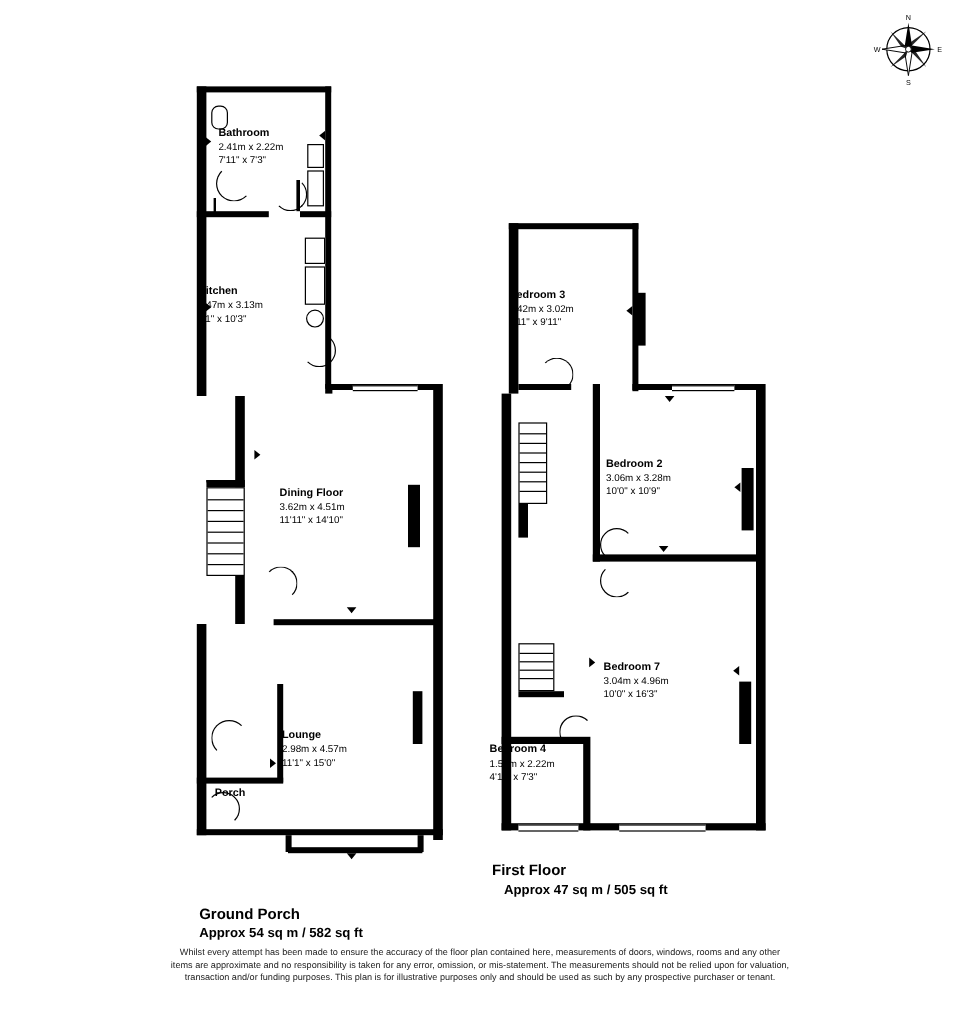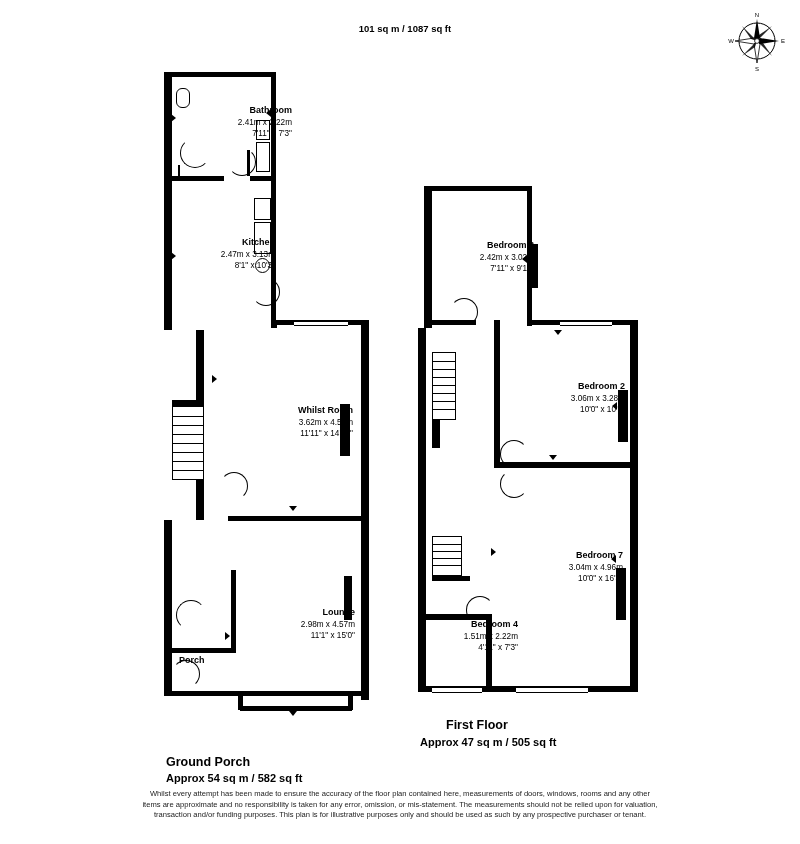--- a/index.html
+++ b/index.html
@@ -44,21 +44,21 @@
     position: absolute;
     background: #000000;
   }
   .thin {
     position: absolute;
     background: #000000;
   }
   
   .room-label {
     position: absolute;
-    text-align: right;
+    text-align: left;
     font-size: 8.5px;
     line-height: 11.5px;
     white-space: nowrap;
   }
   .room-label .nm {
     font-weight: bold;
     font-size: 9px;
     display: block;
   }
   .room-label .dim {
@@ -137,21 +137,20 @@
     background: #fff;
     box-sizing: border-box;
   }
 </style>
 </head>
 <body>
 
 <div class="canvas">
 
   <div class="header">
-    <div>101 sq m / 1087 sq ft</div>
   </div>
 
   <div class="compass">
     <svg width="62" height="62" viewBox="0 0 62 62">
       <circle cx="31" cy="31" r="18" fill="none" stroke="#000" stroke-width="1"></circle>
       <polygon points="31,9 34,28 31,31 28,28" fill="#000"></polygon>
       <polygon points="31,53 34,34 31,31 28,34" fill="#fff" stroke="#000" stroke-width="0.8"></polygon>
       <polygon points="53,31 34,34 31,31 34,28" fill="#000"></polygon>
       <polygon points="9,31 28,34 31,31 28,28" fill="#fff" stroke="#000" stroke-width="0.8"></polygon>
       <polygon points="46,16 34,28 31,31 33,25" fill="#000" opacity="0.85"></polygon>
@@ -246,21 +245,21 @@
       <span class="dim">7'11" x 7'3"</span>
     </div>
 
     <div class="room-label" style="left:165px; top:237px; width:110px;">
       <span class="nm">Kitchen</span>
       <span class="dim">2.47m x 3.13m</span>
       <span class="dim">8'1" x 10'3"</span>
     </div>
 
     <div class="room-label" style="left:233px; top:405px; width:120px;">
-      <span class="nm">Whilst Room</span>
+      <span class="nm">Dining Floor</span>
       <span class="dim">3.62m x 4.51m</span>
       <span class="dim">11'11" x 14'10"</span>
     </div>
 
     <div class="room-label" style="left:235px; top:607px; width:120px;">
       <span class="nm">Lounge</span>
       <span class="dim">2.98m x 4.57m</span>
       <span class="dim">11'1" x 15'0"</span>
     </div>
 
@@ -345,19 +344,19 @@
       <span class="dim">3.04m x 4.96m</span>
       <span class="dim">10'0" x 16'3"</span>
     </div>
 
     <div class="room-label" style="left:408px; top:619px; width:110px;">
       <span class="nm">Bedroom 4</span>
       <span class="dim">1.51m x 2.22m</span>
       <span class="dim">4'11" x 7'3"</span>
     </div>
 
-    <div class="floor-title" style="left:436px; top:718px;padding-left:10px;">First Floor</div>
+    <div class="floor-title" style="left:400px; top:718px;padding-left:10px;">First Floor</div>
     <div class="floor-sub" style="left:420px; top:736px;">Approx 47 sq m / 505 sq ft</div>
   </div>
 
   <div class="disclaimer">Whilst every attempt has been made to ensure the accuracy of the floor plan contained here, measurements of doors, windows, rooms and any other items are approximate and no responsibility is taken for any error, omission, or mis-statement. The measurements should not be relied upon for valuation, transaction and/or funding purposes. This plan is for illustrative purposes only and should be used as such by any prospective purchaser or tenant.</div>
 
 </div>
 
 </body></html>

